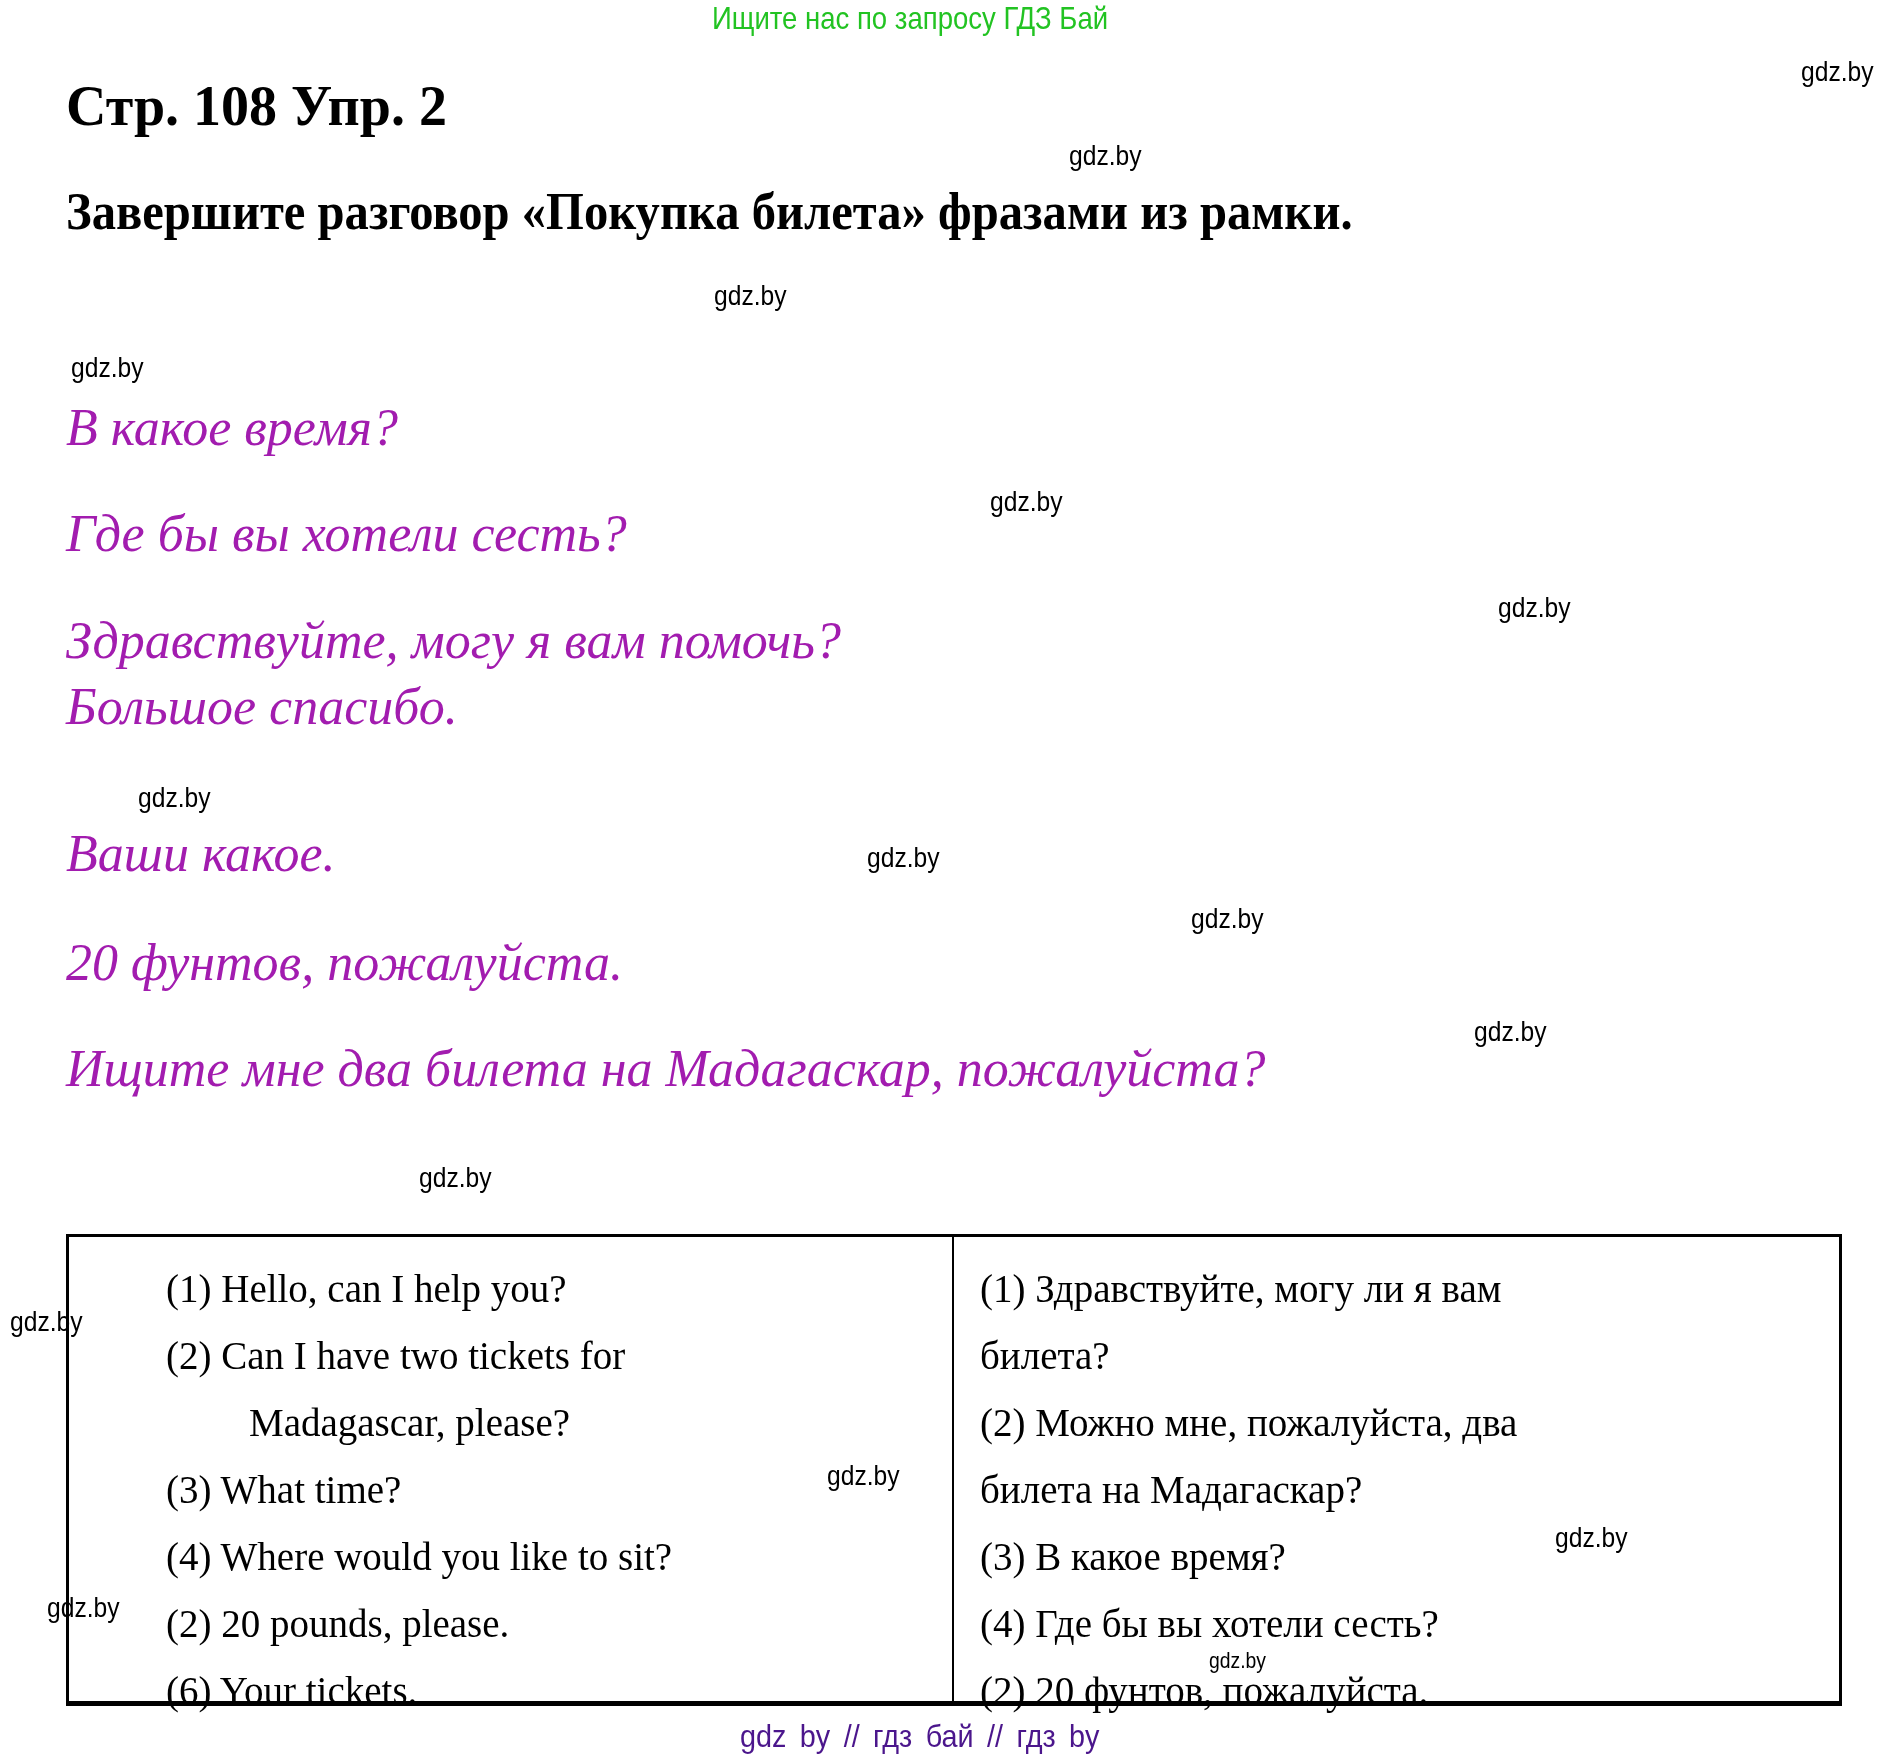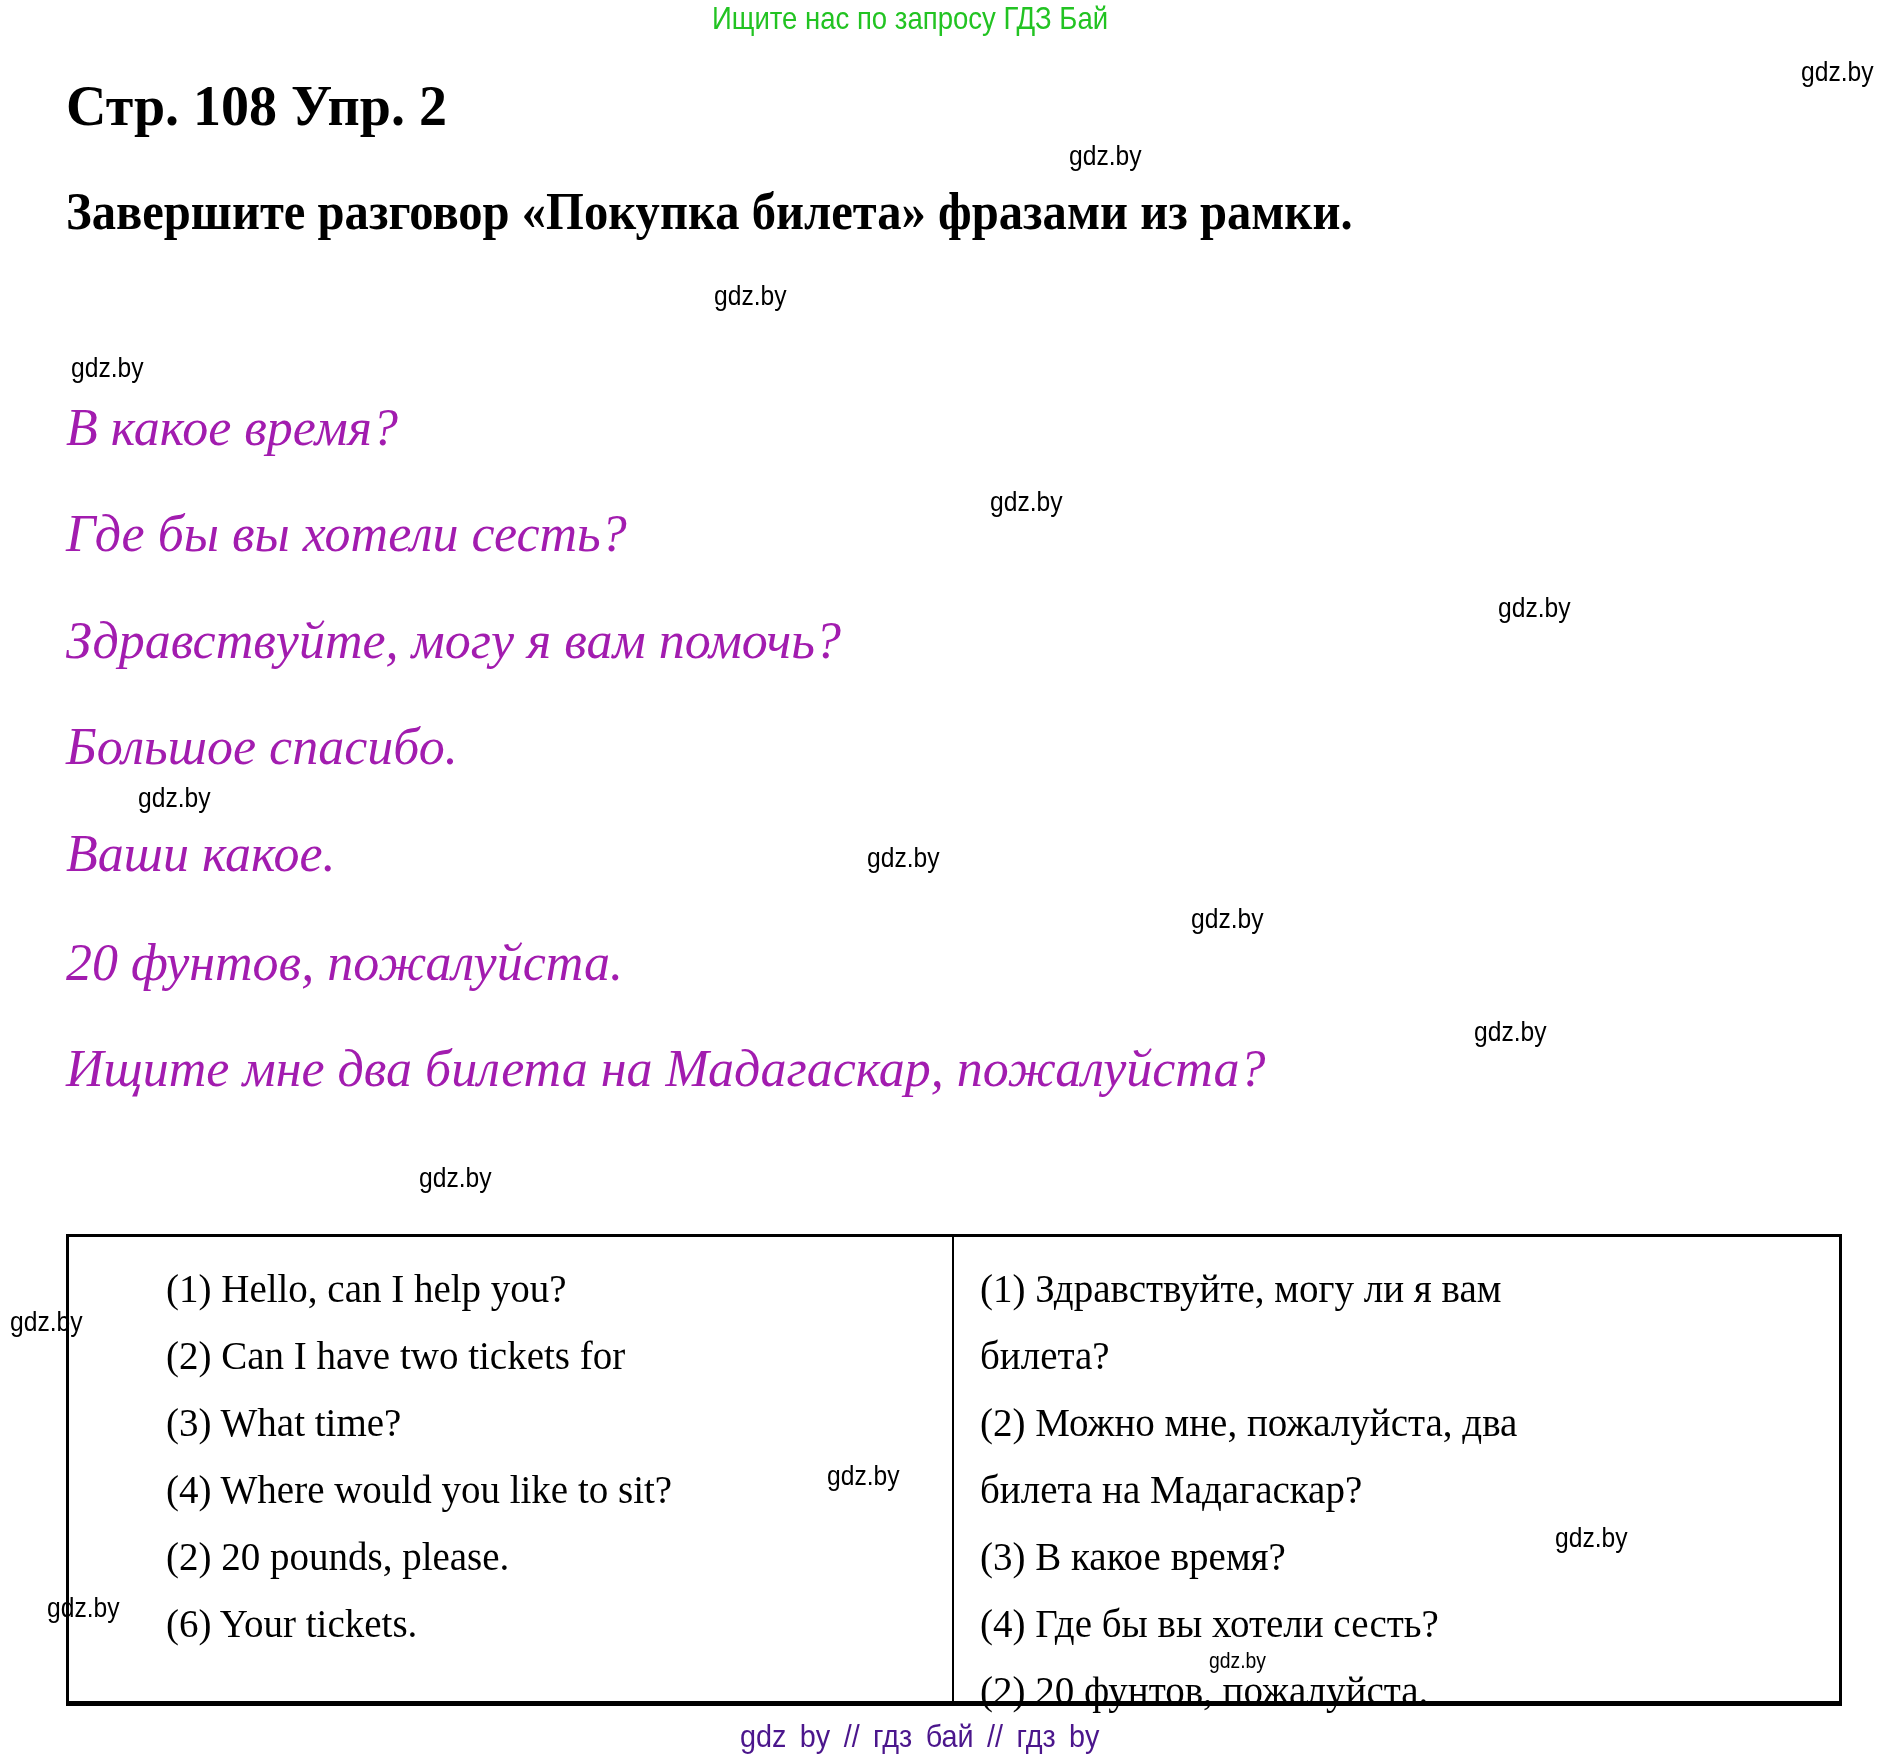--- a/index.html
+++ b/index.html
@@ -25,31 +25,32 @@
 
 <div class="abs banner">Ищите нас по запросу ГДЗ Бай</div>
 
 <h1 class="abs title" style="margin:0">Стр. 108 Упр. 2</h1>
 <h2 class="abs subtitle" style="margin:0">Завершите разговор «Покупка билета» фразами из рамки.</h2>
 
 <div>
   <div class="abs phrase" style="top:398px">В какое время?</div>
   <div class="abs phrase" style="top:504px">Где бы вы хотели сесть?</div>
   <div class="abs phrase" style="top:611px">Здравствуйте, могу я вам помочь?</div>
-  <div class="abs phrase" style="top:717px">Большое спасибо.</div>
+  <div class="abs phrase" style="top:677px">Большое спасибо.</div>
   <div class="abs phrase" style="top:824px">Ваши какое.</div>
   <div class="abs phrase" style="top:933px">20 фунтов, пожалуйста.</div>
   <div class="abs phrase" style="top:1039px">Ищите мне два билета на Мадагаскар, пожалуйста?</div>
 </div>
 
 <div class="box">
   <div class="divider"></div>
   <div class="col left">
     <div class="line">(1) Hello, can I help you?</div>
     <div class="line">(2) Can I have two tickets for</div>
+    <div class="line indent">Madagascar, please?</div>
     <div class="line">(3) What time?</div>
     <div class="line">(4) Where would you like to sit?</div>
     <div class="line">(2) 20 pounds, please.</div>
     <div class="line">(6) Your tickets.</div>
   </div>
   <div class="col right">
     <div class="line">(1) Здравствуйте, могу ли я вам</div>
     <div class="line">билета?</div>
     <div class="line">(2) Можно мне, пожалуйста, два</div>
     <div class="line">билета на Мадагаскар?</div>

